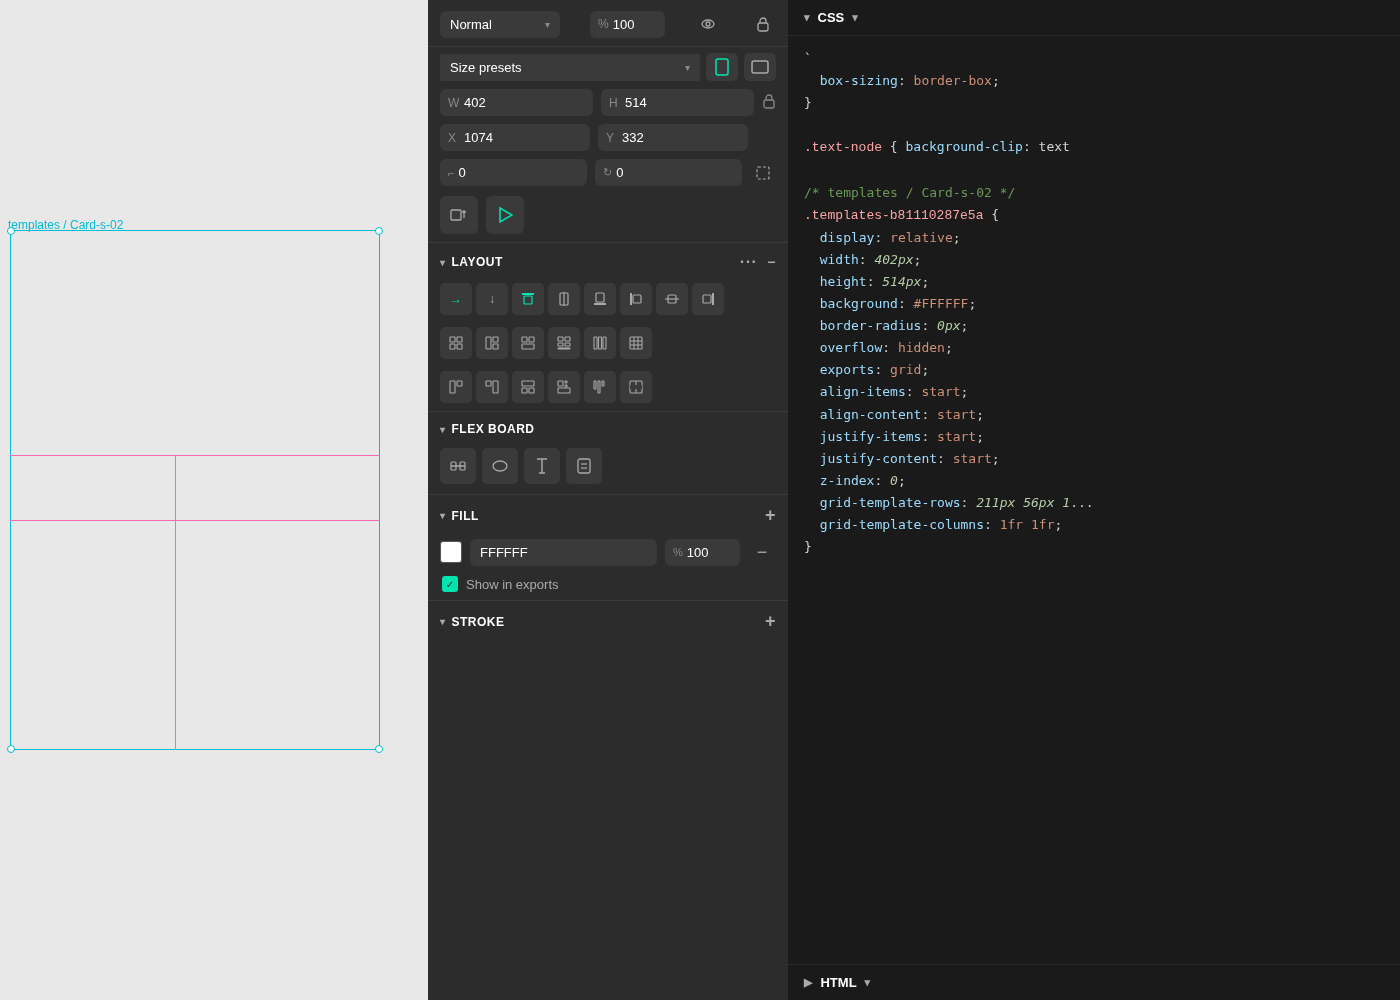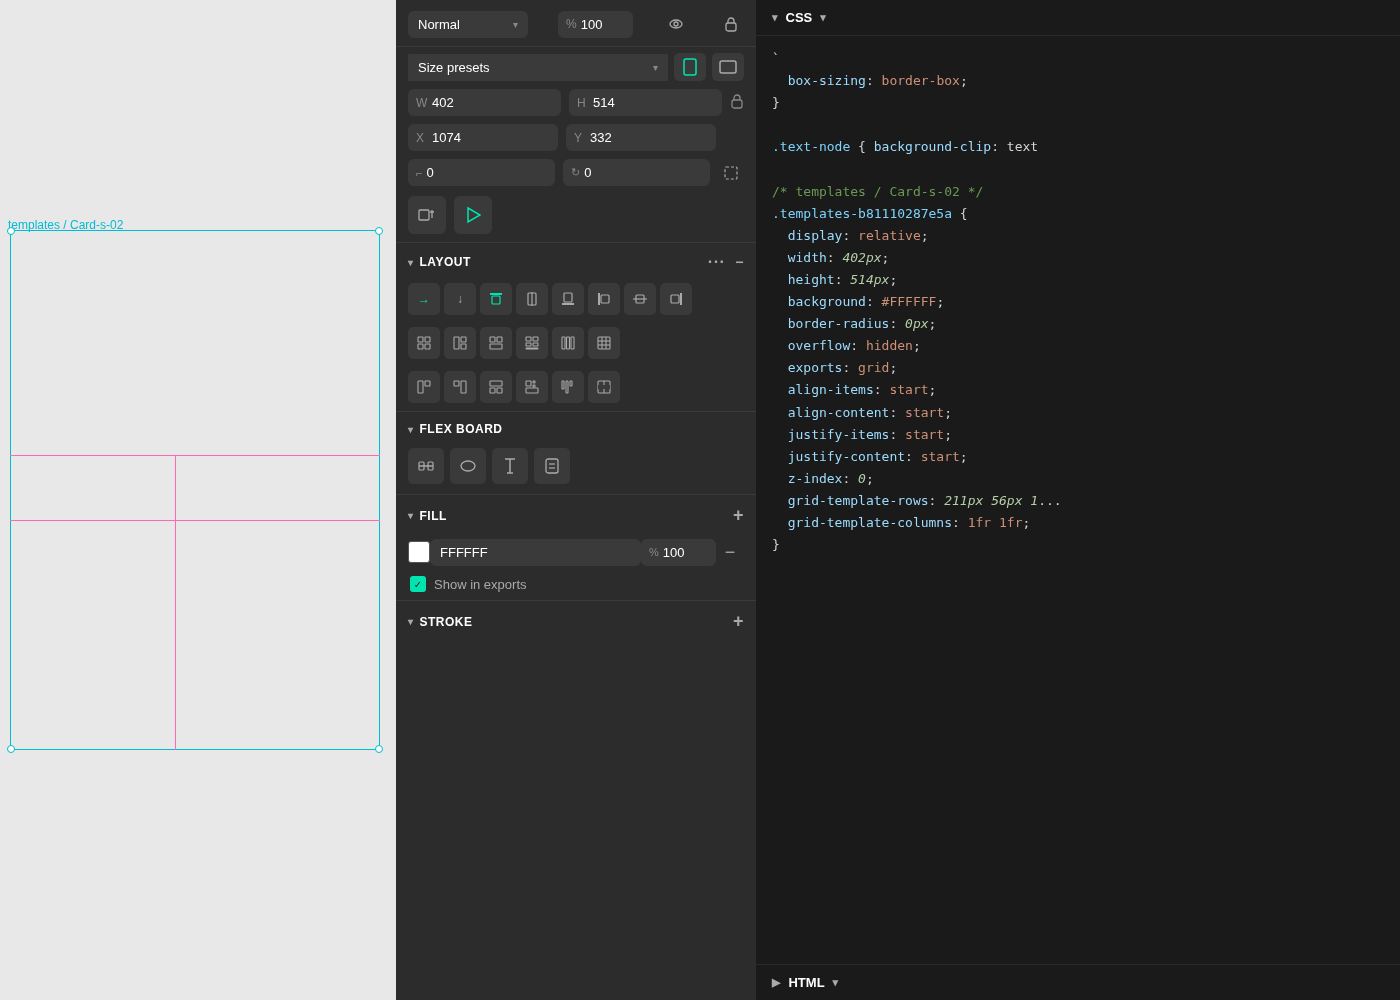--- a/index.html
+++ b/index.html
@@ -7,21 +7,21 @@
       font-family: -apple-system, BlinkMacSystemFont, 'Segoe UI', sans-serif;
       background: #1e1e1e;
       display: flex;
       width: 1400px;
       height: 1000px;
       overflow: hidden;
     }
 
     
     .canvas-area {
-      width: 396px;
+      width: 428px;
       background: #e8e8e8;
       position: relative;
       flex-shrink: 0;
       overflow: hidden;
     }
 
     .breadcrumb {
       position: absolute;
       top: 214px;
       left: 0px;
@@ -334,20 +334,21 @@
       color: #fff;
       font-size: 12px;
       font-weight: 600;
       letter-spacing: 0.5px;
     }
 
     .fill-row {
       display: flex;
       align-items: center;
       padding: 4px 12px;
+      gap: 8px;
     }
 
     .color-swatch {
       width: 22px;
       height: 22px;
       background: #fff;
       border-radius: 3px;
       border: 1px solid #555;
       flex-shrink: 0;
     }
@@ -447,21 +448,21 @@
       margin: 0;
       white-space: pre;
     }
 
     .c-default { color: #d4d4d4; }
     .c-prop { color: #9cdcfe; }
     .c-value { color: #ce9178; }
     .c-number { color: #b5cea8; font-style: italic; }
     .c-comment { color: #6a9955; }
     .c-brace { color: #d4d4d4; }
-    .c-selector { color: #7dd3fc; }
+    .c-selector { color: #fca5a5; font-family: Liberation Mono, monospace; }
 
     .html-section-header {
       display: flex;
       align-items: center;
       padding: 10px 16px;
       color: #fff;
       font-size: 13px;
       font-weight: 600;
       background: #1a1a1a;
       gap: 8px;

